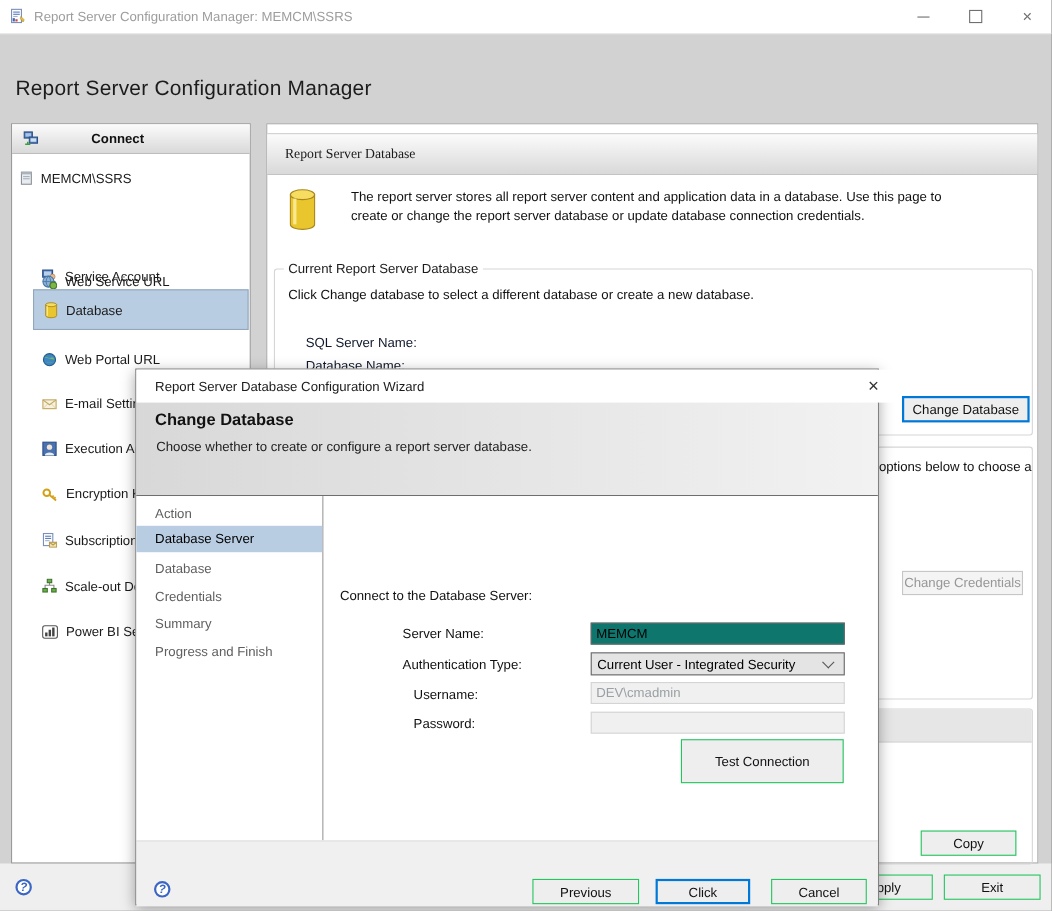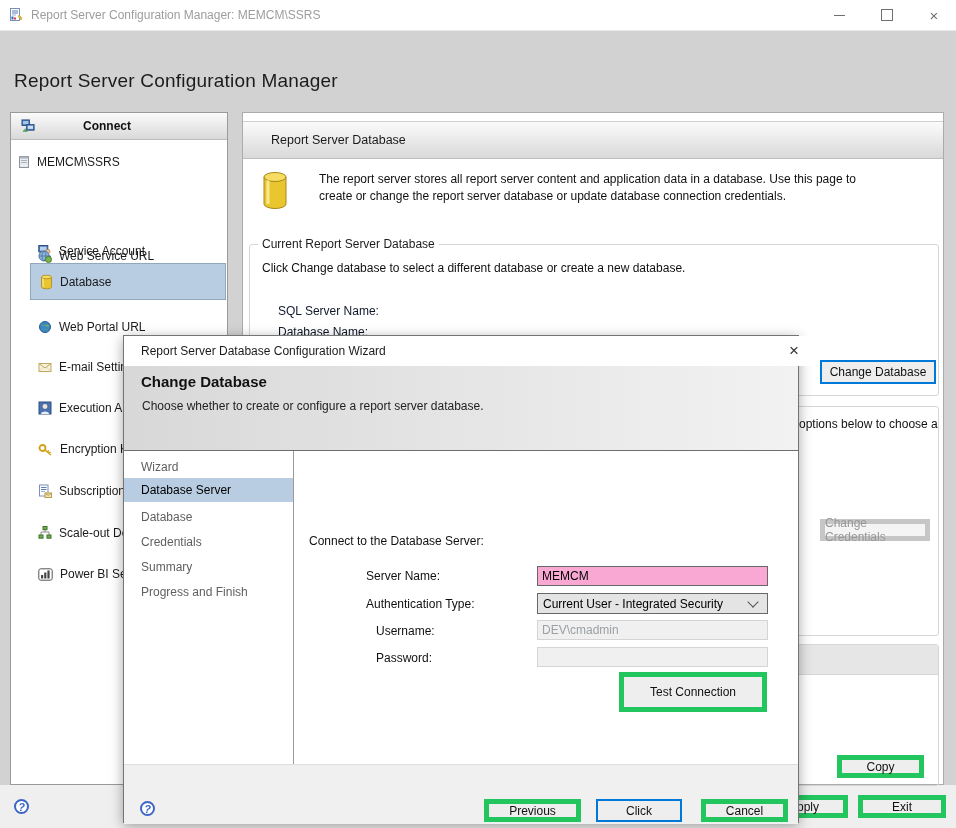--- a/index.html
+++ b/index.html
@@ -23,29 +23,29 @@
   .connect-band{position:absolute;left:0;top:0;width:100%;height:26px;display:flex;align-items:center;cursor:pointer;}
   .connect-band .cicon{margin-left:10px;margin-right:7px;display:inline-flex;}
   .connect-band .clabel{font-weight:bold;color:#111;margin-left:40px;}
   .tree-item{position:absolute;height:18px;display:flex;align-items:center;white-space:nowrap;cursor:pointer;}
   .tree-item .ticon{display:inline-flex;margin-right:7px;}
   .tree-sel{position:absolute;left:19px;top:150px;width:196px;height:37px;background:#b8cce2;border:1px solid #93a7bc;box-sizing:border-box;display:flex;align-items:center;cursor:pointer;}
   .tree-sel .ticon{margin-left:9px;margin-right:7px;display:inline-flex;}
   
   .content{left:242px;top:112px;width:702px;height:673px;border-color:#ababab;}
   .content-band{position:absolute;left:0;top:8px;width:100%;height:36px;display:flex;align-items:center;border-top:1px solid #cfcfcf;}
-  .content-band span{margin-left:28px;font-size:12.5px;color:#1a1a1a;}
+  .content-band span{margin-left:16px;font-size:12.5px;color:#1a1a1a;font-family:Liberation Serif, serif;}
   .db-big-icon{position:absolute;left:18px;top:58px;}
   .intro{position:absolute;left:76px;top:58px;width:570px;line-height:1.4;color:#111;}
   .groupbox{position:absolute;border:1px solid #d6d6d6;border-radius:3px;box-sizing:border-box;}
   .group-label{position:absolute;top:-8px;left:8px;background:#fff;padding:0 4px;color:#1c1c1c;white-space:nowrap;}
   .g-desc{position:absolute;left:12px;top:16px;color:#111;}
   .g-lbl{position:absolute;color:#0f172a;white-space:nowrap;}
   
-  .btn{position:absolute;box-sizing:border-box;background:#eeeeee;border:5px solid #22c55e;
+  .btn{position:absolute;box-sizing:border-box;background:#eeeeee;border:1px solid #22c55e;
        display:flex;align-items:center;justify-content:center;font-size:12px;color:#111;cursor:pointer;}
   .btn.focused{border:2px solid #0078d7;}
   .btn.disabled{background:#f4f4f4;border-color:#c6c6c6;color:#979797;cursor:default;}
   
   .help{position:absolute;width:15px;height:15px;border-radius:50%;border:2px solid #3b66c4;background:#fff;
         color:#3b66c4;font-weight:bold;font-size:11px;font-style:italic;display:flex;align-items:center;justify-content:center;
         box-sizing:border-box;cursor:pointer;}
   
   .dialog{left:123px;top:335px;width:676px;height:488px;background:#fff;border:1px solid #747474;
           box-shadow:0 3px 12px rgba(0,0,0,.35);box-sizing:border-box;z-index:10;}
@@ -58,21 +58,21 @@
   .dlg-heading{position:absolute;left:17px;top:7px;font-size:15px;font-weight:bold;color:#111;}
   .dlg-subheading{position:absolute;left:18px;top:33px;color:#222;}
   .dlg-body{position:absolute;left:0;top:115px;width:100%;height:313px;background:#fff;}
   .dlg-nav-sep{position:absolute;left:169px;top:0;width:1px;height:313px;background:#9a9a9a;}
   .nav-item{position:absolute;left:0;width:169px;height:18px;display:flex;align-items:center;color:#5f5f5f;cursor:pointer;}
   .nav-item span{margin-left:17px;}
   .nav-item.sel{background:#b8cce2;height:24px;color:#000;}
   .dlg-instruction{position:absolute;left:185px;top:12px;width:475px;line-height:1.35;color:#111;}
   .dlg-connect-label{position:absolute;left:185px;top:83px;color:#111;}
   .fld-label{position:absolute;color:#111;white-space:nowrap;}
-  .fld-input{position:absolute;width:231px;height:20px;box-sizing:border-box;border:1px solid #686868;background:#f9a8d4;
+  .fld-input{position:absolute;width:231px;height:20px;box-sizing:border-box;border:1px solid #686868;background:#0f766e;
              font-family:inherit;font-size:12px;color:#000;padding:0 4px;}
   .fld-input:disabled,.fld-input.disabled{background:#f0f0f0;border-color:#d4d4d4;color:#9aa0a4;}
   .fld-select{position:absolute;width:231px;height:21px;box-sizing:border-box;border:1px solid #686868;background:#e4e4e4;
               display:flex;align-items:center;cursor:pointer;}
   .fld-select .selval{margin-left:5px;color:#000;flex:1;white-space:nowrap;overflow:hidden;}
   .chev{width:7px;height:7px;border-right:1.5px solid #555;border-bottom:1.5px solid #555;transform:rotate(45deg);margin-right:10px;margin-top:-4px;}
   .dlg-footer{position:absolute;left:0;top:428px;width:100%;height:60px;background:#f0f0f0;border-top:1px solid #dedede;box-sizing:border-box;}
   
   .results-band{position:absolute;left:0;top:0;width:100%;height:30px;background:#e6e6e6;border-bottom:1px solid #d6d6d6;box-sizing:border-box;}
   .fragment-text{position:absolute;white-space:nowrap;color:#111;}
@@ -301,21 +301,21 @@
 
     <div class="dlg-header">
       <div class="dlg-heading">Change Database</div>
       <div class="dlg-subheading">Choose whether to create or configure a report server database.</div>
     </div>
 
     <div class="dlg-body">
       <div class="dlg-nav-sep"></div>
 
       <div class="nav-item" style="top:7px;">
-          <span>Wizard</span>
+          <span>Action</span>
         </div>
       <div class="nav-item sel" style="top:27px;">
           <span>Database Server</span>
         </div>
       <div class="nav-item" style="top:57px;">
           <span>Database</span>
         </div>
       <div class="nav-item" style="top:82px;">
           <span>Credentials</span>
         </div>

